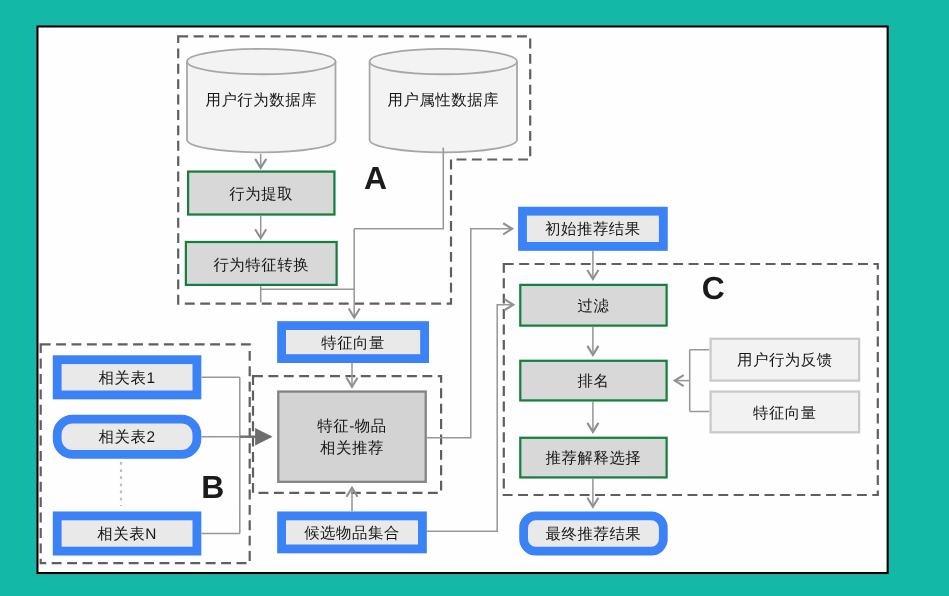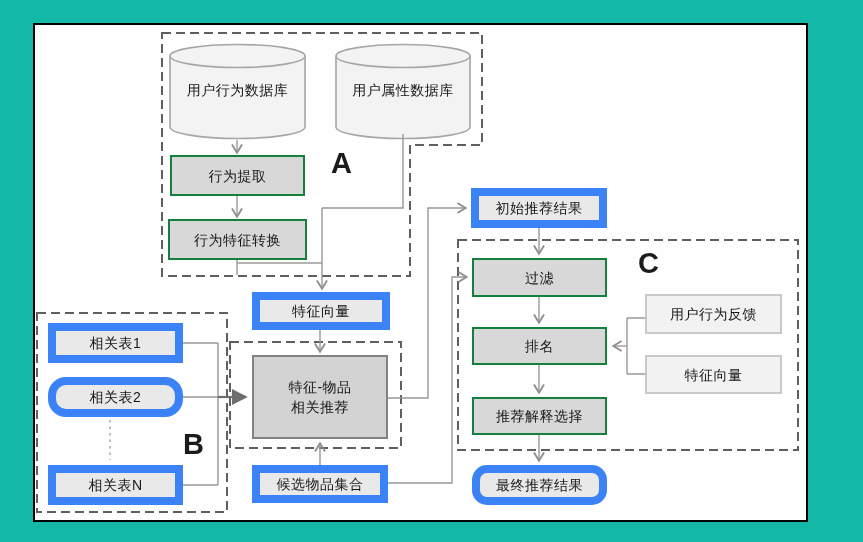--- a/index.html
+++ b/index.html
@@ -105,20 +105,20 @@
 
   <div class="node light" style="left:48px;top:323px;width:135px;height:40px;">相关表1</div>
   <div class="node light" style="left:48px;top:377px;width:135px;height:40px;border-radius:18px;">相关表2</div>
   <div class="node light" style="left:48px;top:465px;width:135px;height:40px;">相关表N</div>
 
   <div class="node light" style="left:471px;top:188px;width:136px;height:40px;">初始推荐结果</div>
   <div class="node dark" style="left:472px;top:258px;width:135px;height:39px;">过滤</div>
   <div class="node dark" style="left:472px;top:327px;width:135px;height:38px;">排名</div>
   <div class="node dark" style="left:472px;top:397px;width:135px;height:38px;">推荐解释选择</div>
   <div class="node light" style="left:472px;top:465px;width:135px;height:40px;border-radius:15px;">最终推荐结果</div>
-  <div class="node lighter" style="left:645px;top:294px;width:137px;height:40px;">用户行为反馈</div>
+  <div class="node lighter" style="left:645px;top:307px;width:137px;height:40px;">用户行为反馈</div>
   <div class="node lighter" style="left:645px;top:355px;width:137px;height:39px;">特征向量</div>
 
   <div class="grouplabel" style="left:331px;top:147px;">A</div>
   <div class="grouplabel" style="left:183px;top:428px;">B</div>
   <div class="grouplabel" style="left:638px;top:247px;">C</div>
 
 </div>
 
 </body></html>

